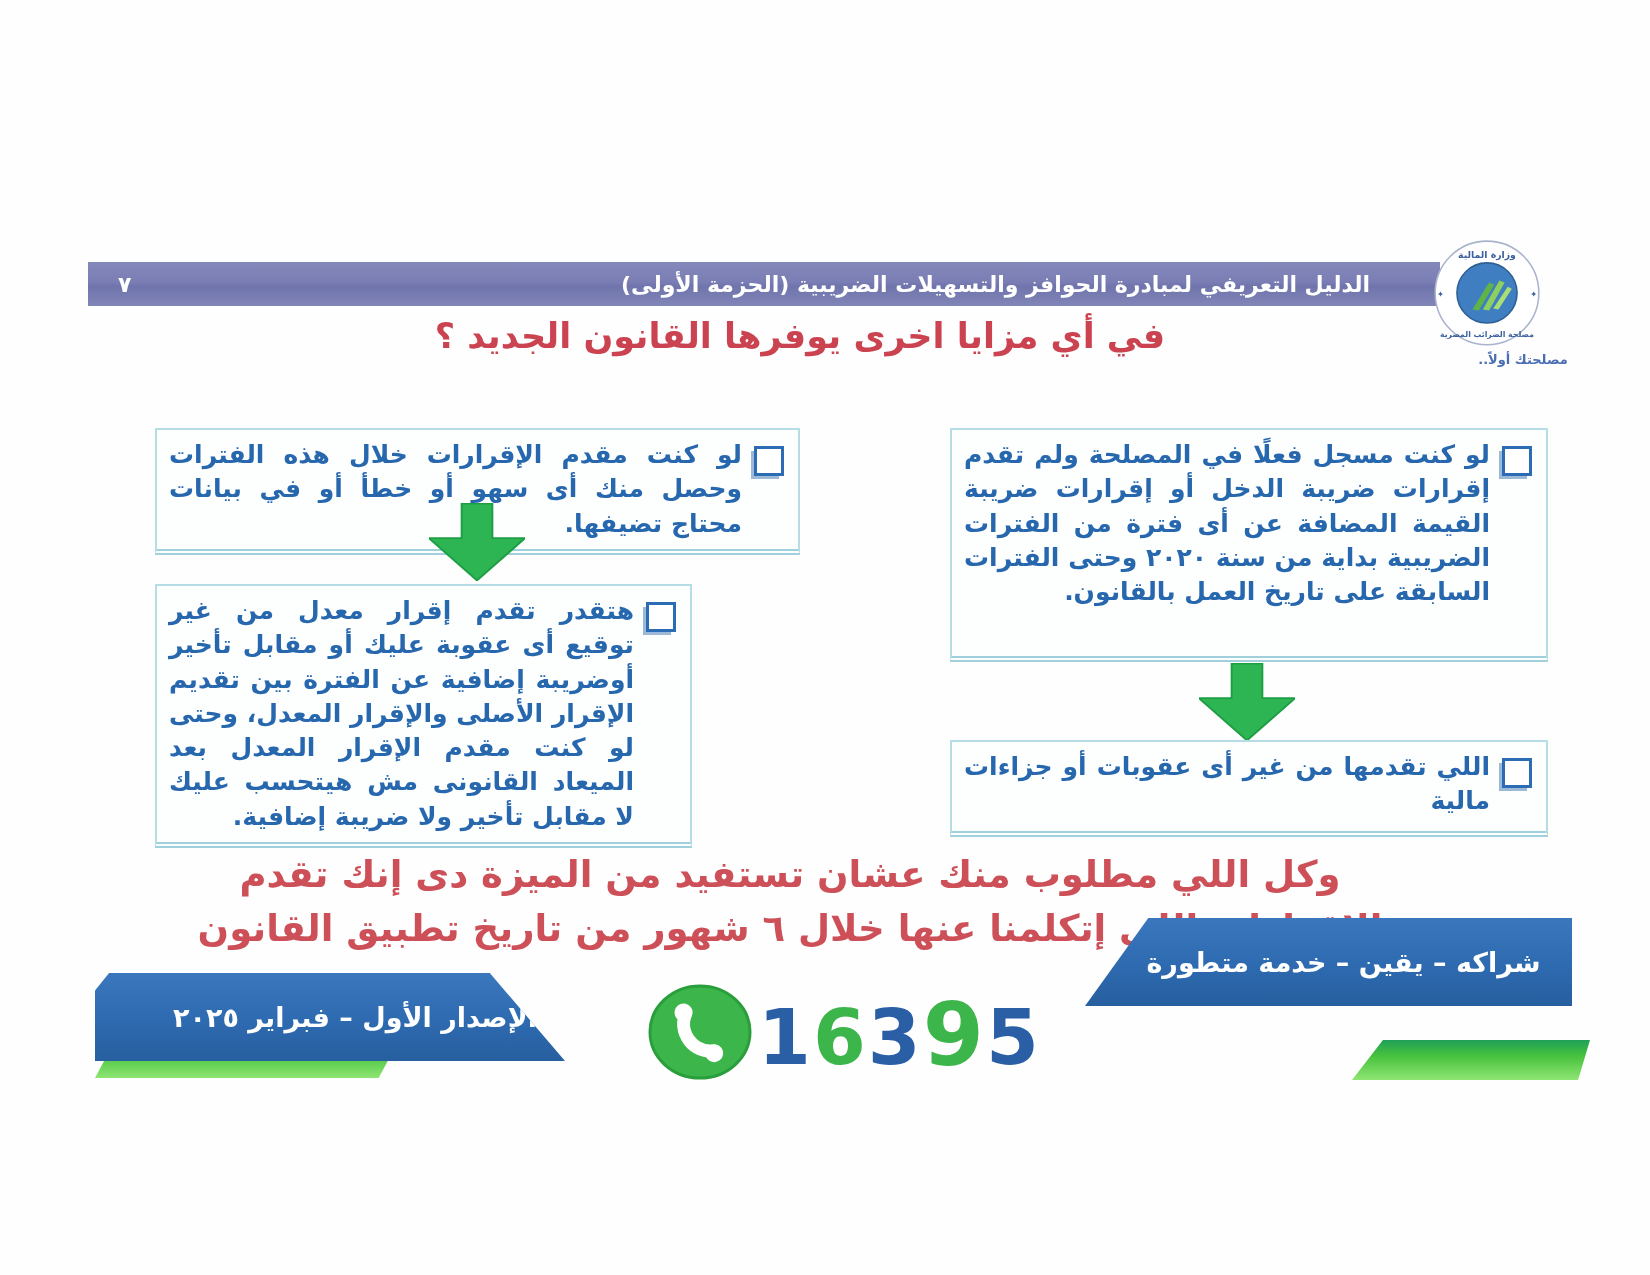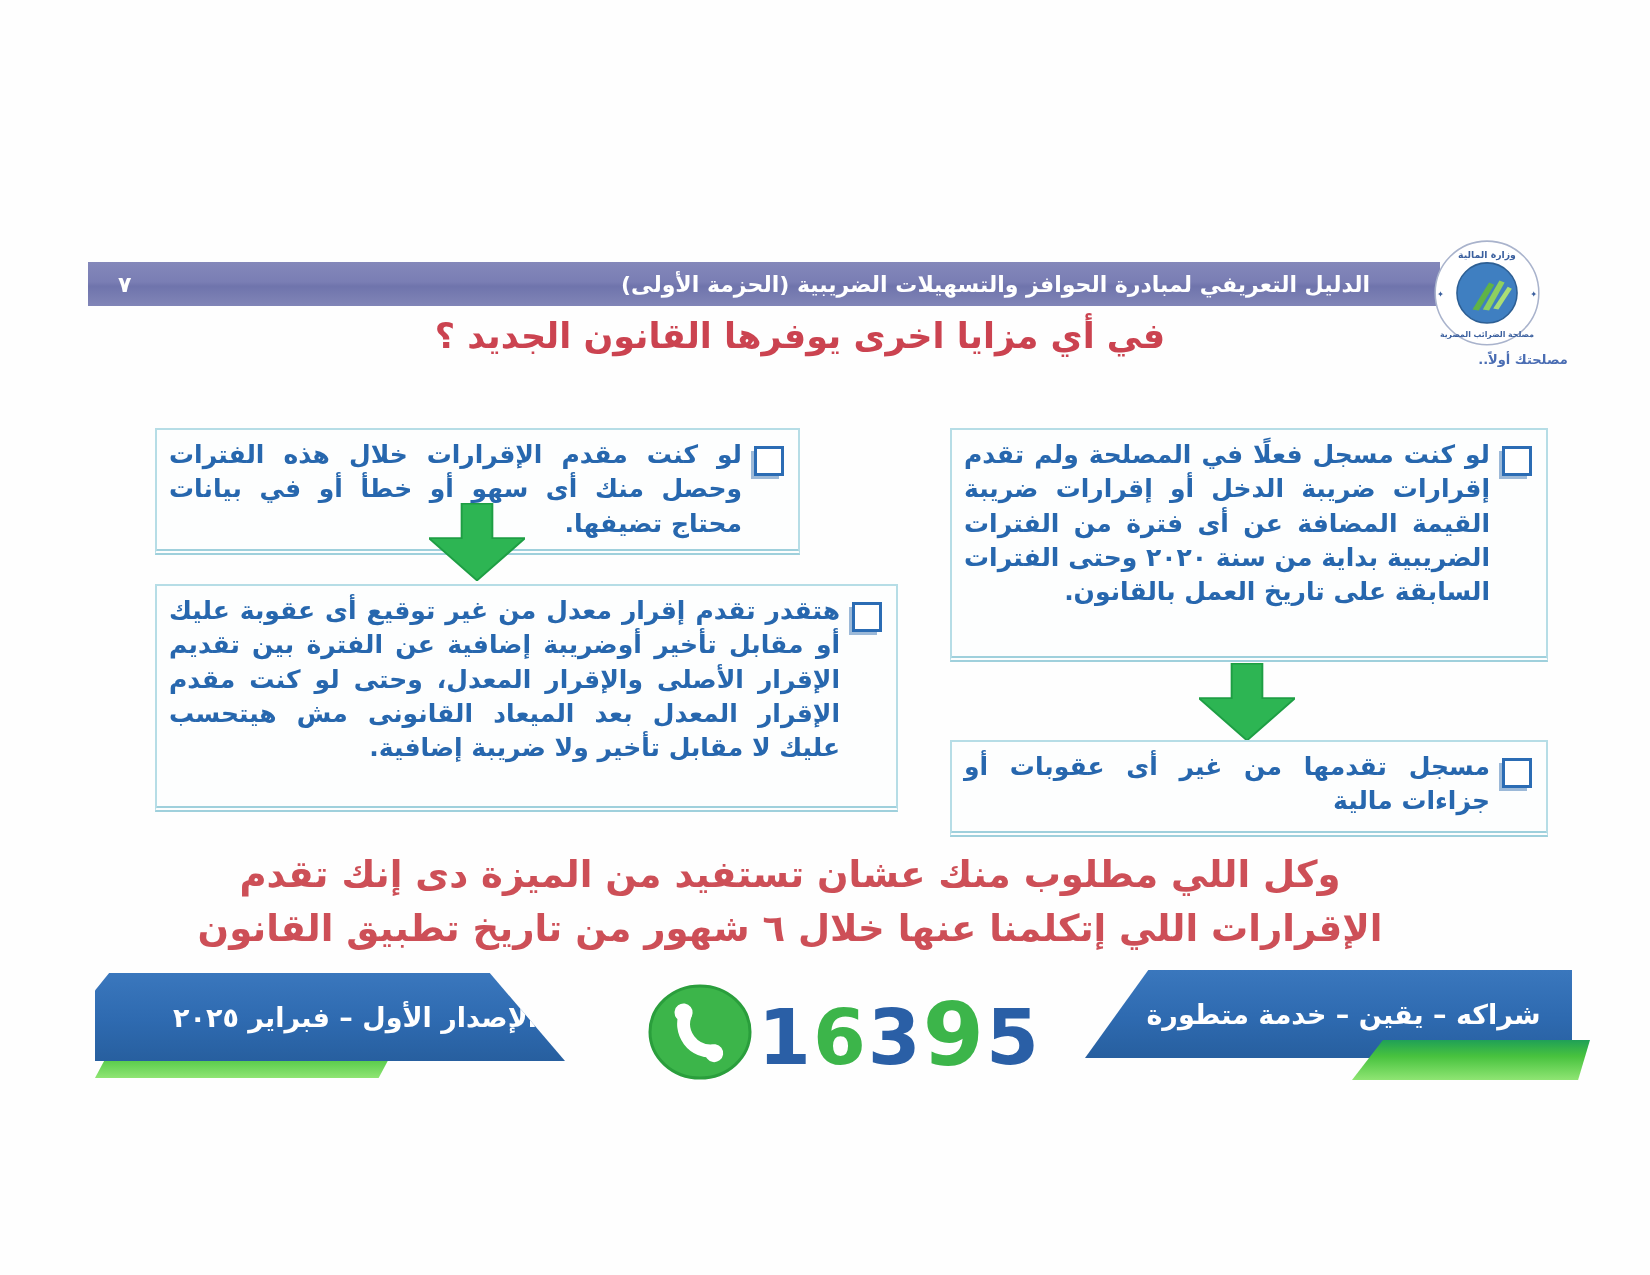--- a/index.html
+++ b/index.html
@@ -40,21 +40,21 @@
     border:3px solid #2b6cb4;background:#ffffff;
     box-shadow:-4px 4px 0 -1px #9cb9d8;
   }
   .tbox-text{
     flex:1;color:#2767ae;font-weight:bold;font-size:25px;line-height:1.37;
     text-align:justify;direction:rtl;margin:0;
   }
   .box-right-1{left:950px;top:428px;width:598px;min-height:234px;}
   .box-right-2{left:950px;top:740px;width:598px;min-height:97px;}
   .box-left-1{left:155px;top:428px;width:645px;min-height:78px;}
-  .box-left-2{left:155px;top:584px;width:743px;min-height:228px;}
+  .box-left-2{left:155px;top:584px;width:537px;min-height:228px;}
   
   .down-arrow{position:absolute;width:96px;height:78px;}
   .arrow-right-col{left:1199px;top:663px;}
   .arrow-left-col{left:429px;top:503px;}
   
   .note{
     position:absolute;left:0;top:848px;width:1580px;text-align:center;
     color:#cd4f57;font-weight:bold;font-size:37px;line-height:1.45;direction:rtl;
   }
   
@@ -62,21 +62,21 @@
     position:absolute;height:88px;background:linear-gradient(180deg,#3a77bd 0%,#2e6ab0 55%,#275f9f 100%);
     display:flex;align-items:center;justify-content:center;
     color:#ffffff;font-weight:bold;font-size:27px;direction:rtl;
   }
   .banner-left{
     left:95px;top:973px;width:470px;
     clip-path:polygon(3% 0%,84% 0%,100% 100%,0% 100%,0% 20%);
     padding-left:50px;box-sizing:border-box;
   }
   .banner-right{
-    left:1085px;top:970px;width:487px;
+    left:1085px;top:918px;width:487px;
     clip-path:polygon(13% 0%,100% 0%,100% 100%,0% 100%);
     padding-left:30px;box-sizing:border-box;align-items:center;
   }
   .green-strip{
     position:absolute;height:40px;
     background:linear-gradient(180deg,#1fa057 0%,#47c23e 40%,#8fe573 100%);
   }
   .green-left{
     left:95px;top:1038px;width:305px;z-index:0;
     clip-path:polygon(7% 0%,100% 0%,93% 100%,0% 100%);
@@ -131,21 +131,21 @@
     <span class="checkbox"></span>
     <p class="tbox-text">لو كنت مسجل فعلًا في المصلحة ولم تقدم إقرارات ضريبة الدخل أو إقرارات ضريبة القيمة المضافة عن أى فترة من الفترات الضريبية بداية من سنة ٢٠٢٠ وحتى الفترات السابقة على تاريخ العمل بالقانون.</p>
   </div>
 
   <svg class="down-arrow arrow-right-col" viewBox="0 0 100 80">
     <polygon points="34,0 66,0 66,36 100,36 50,80 0,36 34,36" fill="#2db553" stroke="#1e9e44" stroke-width="2"></polygon>
   </svg>
 
   <div class="tbox box-right-2">
     <span class="checkbox"></span>
-    <p class="tbox-text">مسجل تقدمها من غير أى عقوبات أو جزاءات مالية</p>
+    <p class="tbox-text">اللي تقدمها من غير أى عقوبات أو جزاءات مالية</p>
   </div>
 
   <div class="tbox box-left-1">
     <span class="checkbox"></span>
     <p class="tbox-text">لو كنت مقدم الإقرارات خلال هذه الفترات وحصل منك أى سهو أو خطأ أو في بيانات محتاج تضيفها.</p>
   </div>
 
   <svg class="down-arrow arrow-left-col" viewBox="0 0 100 80">
     <polygon points="34,0 66,0 66,36 100,36 50,80 0,36 34,36" fill="#2db553" stroke="#1e9e44" stroke-width="2"></polygon>
   </svg>

